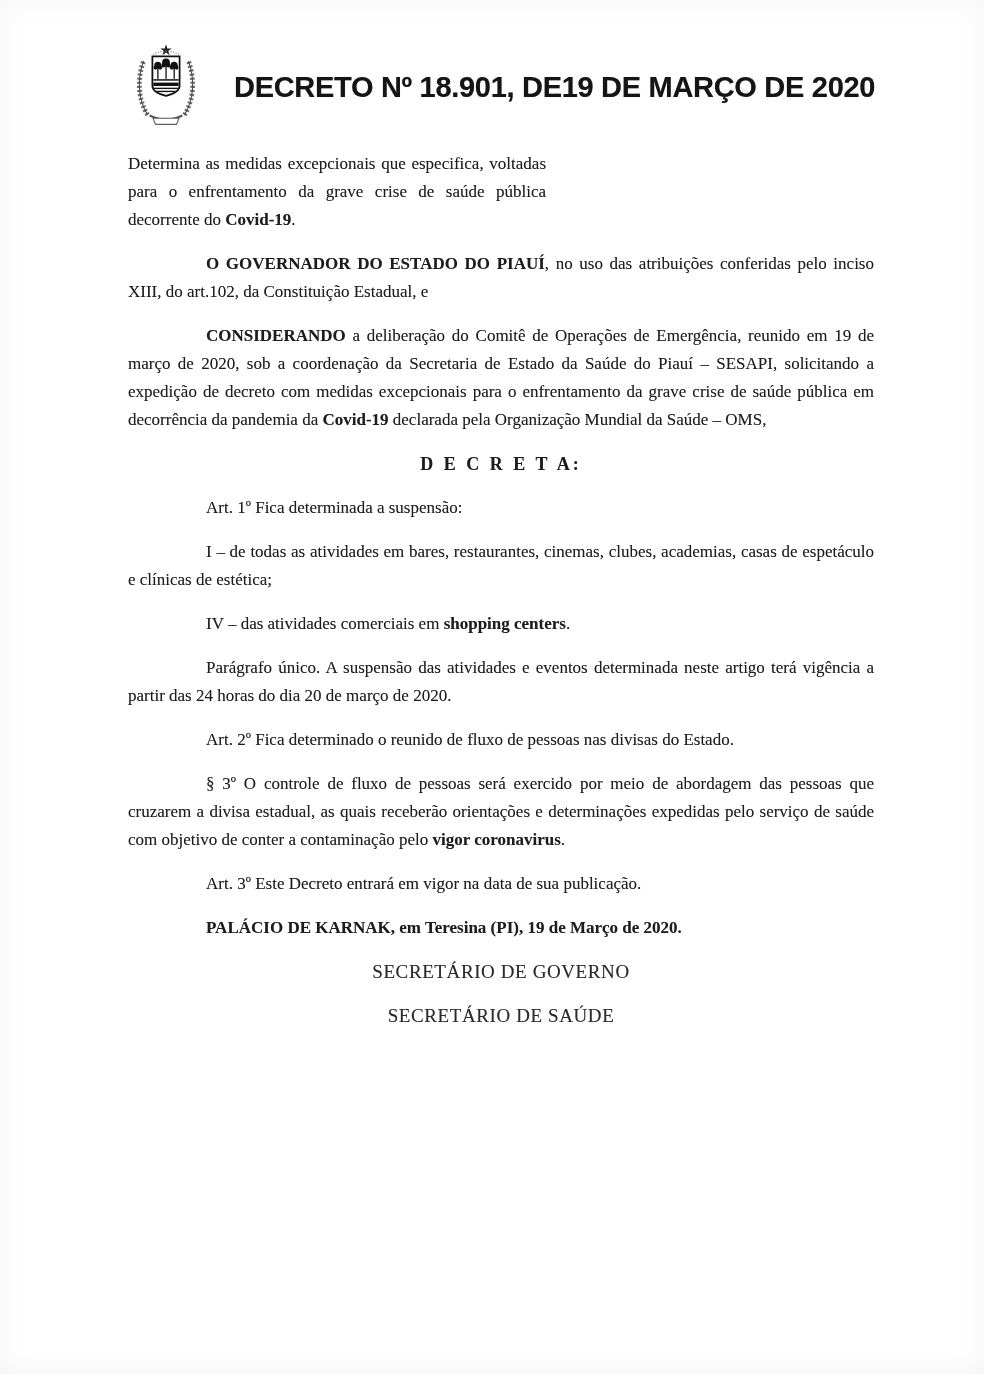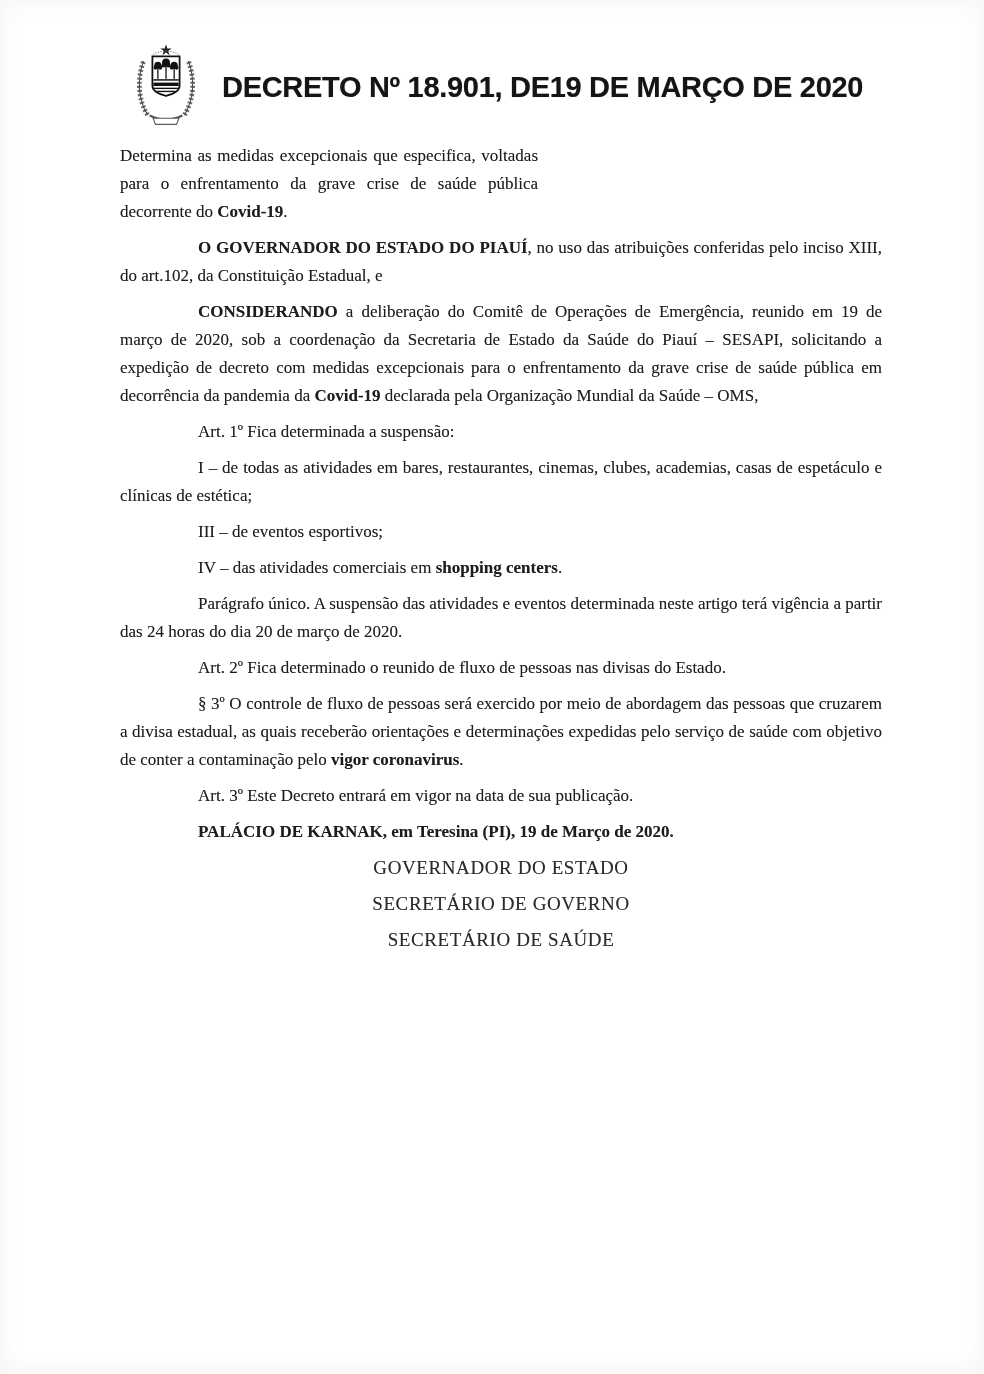--- a/index.html
+++ b/index.html
@@ -29,37 +29,37 @@
   .doc-header {
     display: flex;
     align-items: center;
     gap: 22px;
     margin-left: 20px;
     min-height: 92px;
   }
   .logo-wrap { flex: 0 0 auto; width: 68px; height: 94px; }
   .logo-wrap svg { width: 100%; height: 100%; }
   .doc-title {
-    margin: 0;
+    margin: 12px;
     font-family: "Liberation Sans", sans-serif;
     font-weight: 700;
     font-size: 29px;
     letter-spacing: -0.3px;
     color: #151515;
     white-space: nowrap;
     text-shadow: 0 0 0.7px rgba(0,0,0,0.45);
   }
 
   
   .doc-body {
     font-size: 17px;
     line-height: 28px;
     text-shadow: 0 0 0.6px rgba(0,0,0,0.35);
   }
-  .doc-body p { margin: 8px; }
+  .doc-body p { margin: 16px; }
   b { font-weight: 700; }
 
   .ementa {
     width: 418px;
     margin: 15px 0 0 auto;
     text-align: justify;
   }
 
   .para {
     text-align: justify;
@@ -152,33 +152,32 @@
     </header>
 
     <main class="doc-body">
 
       <p class="ementa"><span>Determina as medidas excepcionais que especifica, voltadas para o enfrentamento da grave crise de saúde pública decorrente do </span><b>Covid-19</b><span>.</span></p>
 
       <p class="para preamble"><b>O GOVERNADOR DO ESTADO DO PIAUÍ</b><span>, no uso das atribuições conferidas pelo inciso XIII, do art.102, da Constituição Estadual, e</span></p>
 
       <p class="para considerando"><b>CONSIDERANDO</b><span> a deliberação do Comitê de Operações de Emergência, reunido em 19 de março de 2020, sob a coordenação da Secretaria de Estado da Saúde do Piauí – SESAPI, solicitando a expedição de decreto com medidas excepcionais para o enfrentamento da grave crise de saúde pública em decorrência da pandemia da </span><b>Covid-19</b><span> declarada pela Organização Mundial da Saúde – OMS,</span></p>
 
+      <p class="decreta">D E C R E T A:</p>
 
       <p class="para art1-caput"><span>Art. 1º Fica determinada a suspensão:</span></p>
       <p class="para"><span>I – de todas as atividades em bares, restaurantes, cinemas, clubes, academias, casas de espetáculo e clínicas de estética;</span></p>
-      <p class="para"><span>III – de eventos esportivos;</span></p>
       <p class="para"><span>IV – das atividades comerciais em </span><b>shopping centers</b><span>.</span></p>
       <p class="para"><span>Parágrafo único. A suspensão das atividades e eventos determinada neste artigo terá vigência a partir das 24 horas do dia 20 de março de 2020.</span></p>
 
       <p class="para mt-blank"><span>Art. 2º Fica determinado o reunido de fluxo de pessoas nas divisas do Estado.</span></p>
       <p class="para"><span>§ 3º O controle de fluxo de pessoas será exercido por meio de abordagem das pessoas que cruzarem a divisa estadual, as quais receberão orientações e determinações expedidas pelo serviço de saúde com objetivo de conter a contaminação pelo </span><b>vigor coronavirus</b><span>.</span></p>
 
       <p class="para mt-small"><span>Art. 3º Este Decreto entrará em vigor na data de sua publicação.</span></p>
 
       <p class="closing"><b>PALÁCIO DE KARNAK, em Teresina (PI), 19 de Março de 2020.</b></p>
 
-      <p class="signature sig-1">GOVERNADOR DO ESTADO</p>
       <p class="signature sig-2">SECRETÁRIO DE GOVERNO</p>
       <p class="signature sig-3">SECRETÁRIO DE SAÚDE</p>
 
     </main>
   </div>
 </div>
 
 </body></html>

